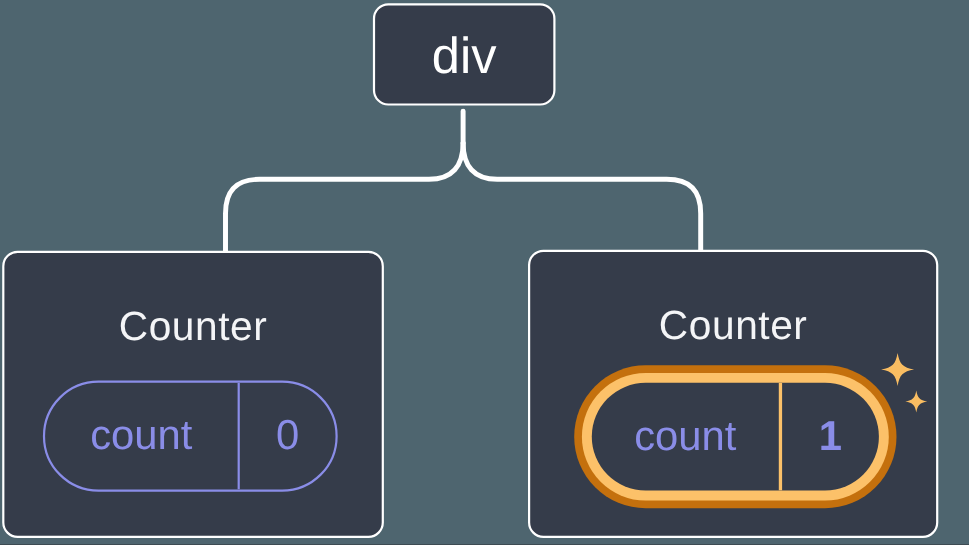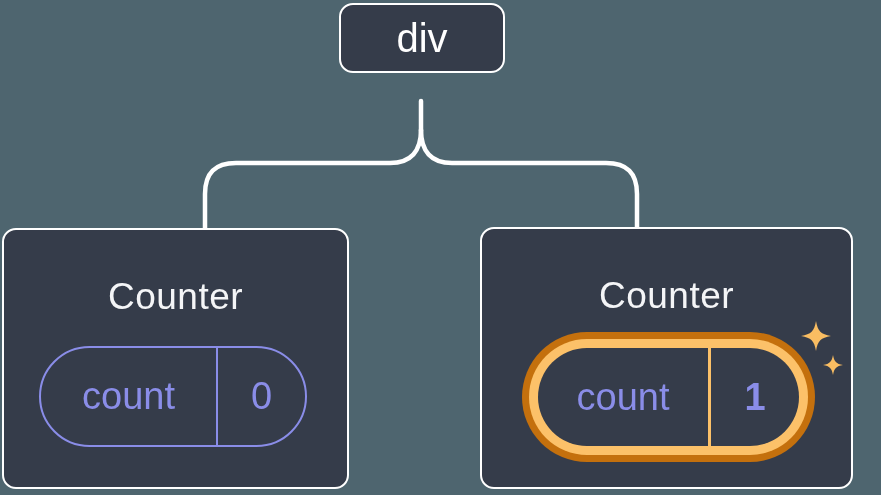--- a/index.html
+++ b/index.html
@@ -14,24 +14,24 @@
     overflow:hidden;
   }
   .node{
     position:absolute;
     background:var(--node_fill,#353c4a);
     border:2.5px solid var(--node_border,#ffffff);
     border-radius:14px;
     box-sizing:border-box;
   }
   .root-node{
-    left:339px;top:3px;width:166px;height:70px;
+    left:339px;top:3px;width:166px;height:93px;
     display:flex;align-items:center;justify-content:center;
     color:var(--root_text,#ffffff);
-    font-size:40px;
+    font-size:46px;
   }
   .connector-svg{position:absolute;left:0;top:0;}
   .card{position:absolute;padding-left:28px;}
   .card-left{left:2px;top:228px;width:347px;height:261px;}
   .card-right{left:480px;top:227px;width:373px;height:262px;}
   .card-title{
     position:absolute;left:0;right:0;top:46px;
     text-align:center;
     color:var(--title_text,#f4f5f7);
     font-size:37px;

